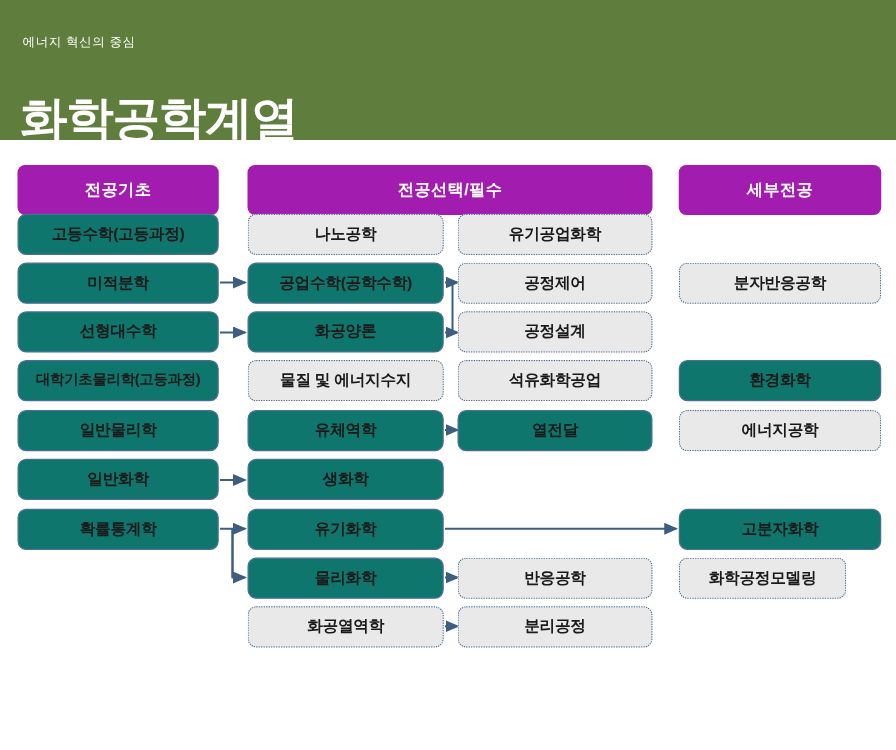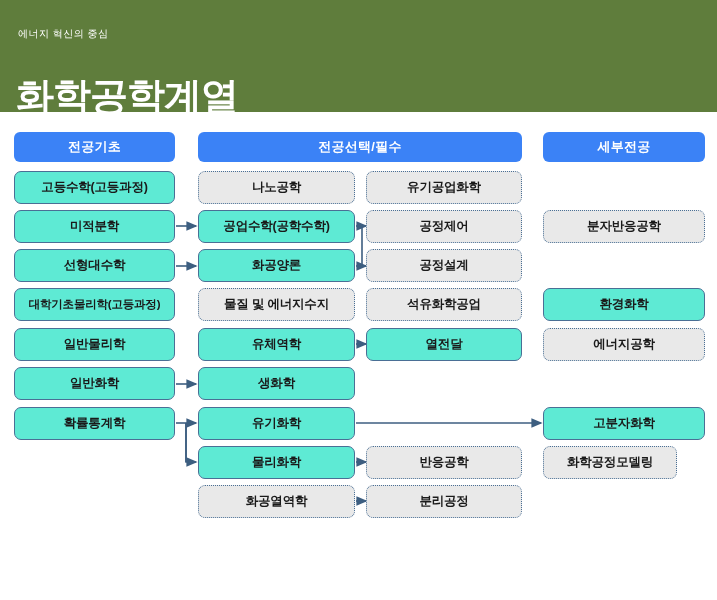--- a/index.html
+++ b/index.html
@@ -46,22 +46,22 @@
   
   #diagram {
     position: absolute;
     left: 0; top: 112px;
     width: 717px; height: 488px;
   }
 
   
   .col-header {
     position: absolute;
-    height: 30px;
-    background: #3b82f6;
+    height: 40px;
+    background: #a21caf;
     border-radius: 6px;
     color: #FFFFFF;
     font-size: 13px;
     font-weight: 700;
     display: flex;
     align-items: center;
     justify-content: center;
     letter-spacing: 0.3px;
     box-sizing: border-box;
   }
@@ -80,21 +80,21 @@
     font-size: 12.5px;
     font-weight: 700;
     color: #1A1A1A;
     border-radius: 7px;
     text-align: center;
     line-height: 1.1;
     white-space: nowrap;
     letter-spacing: -0.2px;
   }
   .node.solid {
-    background: #5eead4;
+    background: #0f766e;
     border: 1.6px solid #4A6F95;
   }
   .node.dotted {
     background: #E9E9E9;
     border: 1.6px dotted #4A6F95;
   }
   .node.narrow { font-size: 11.5px; }
 
   
   #connectors {

